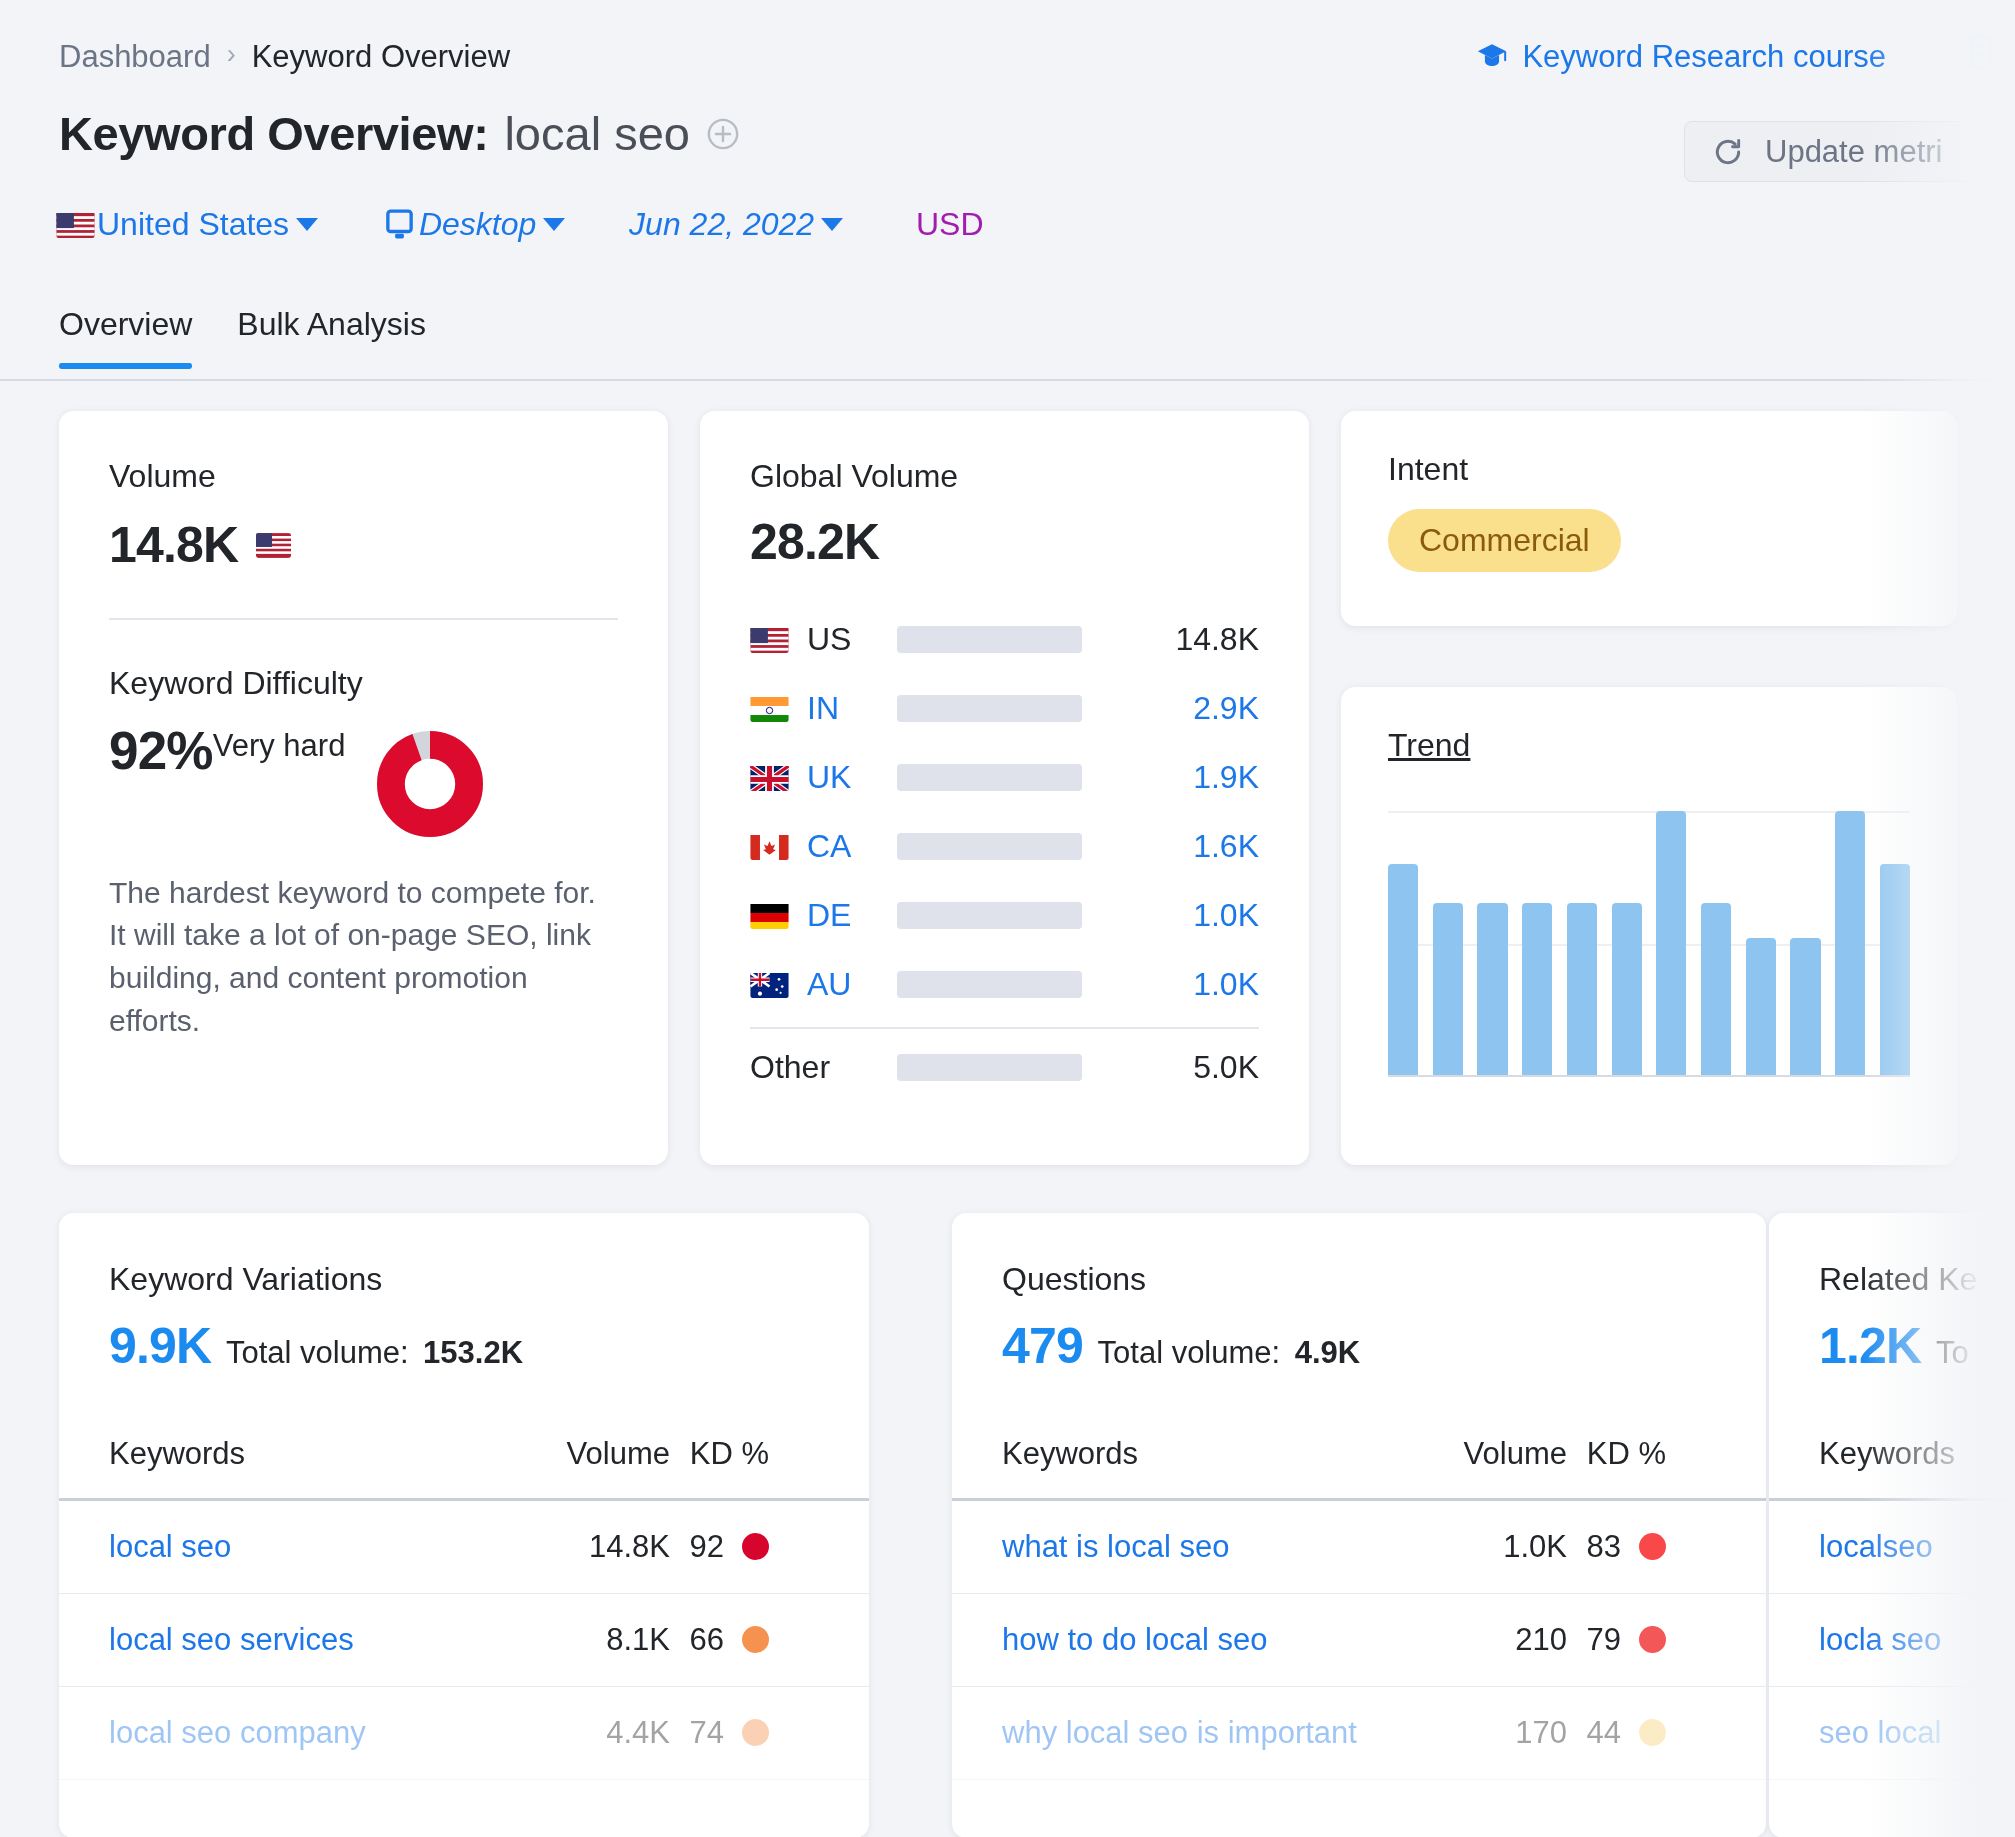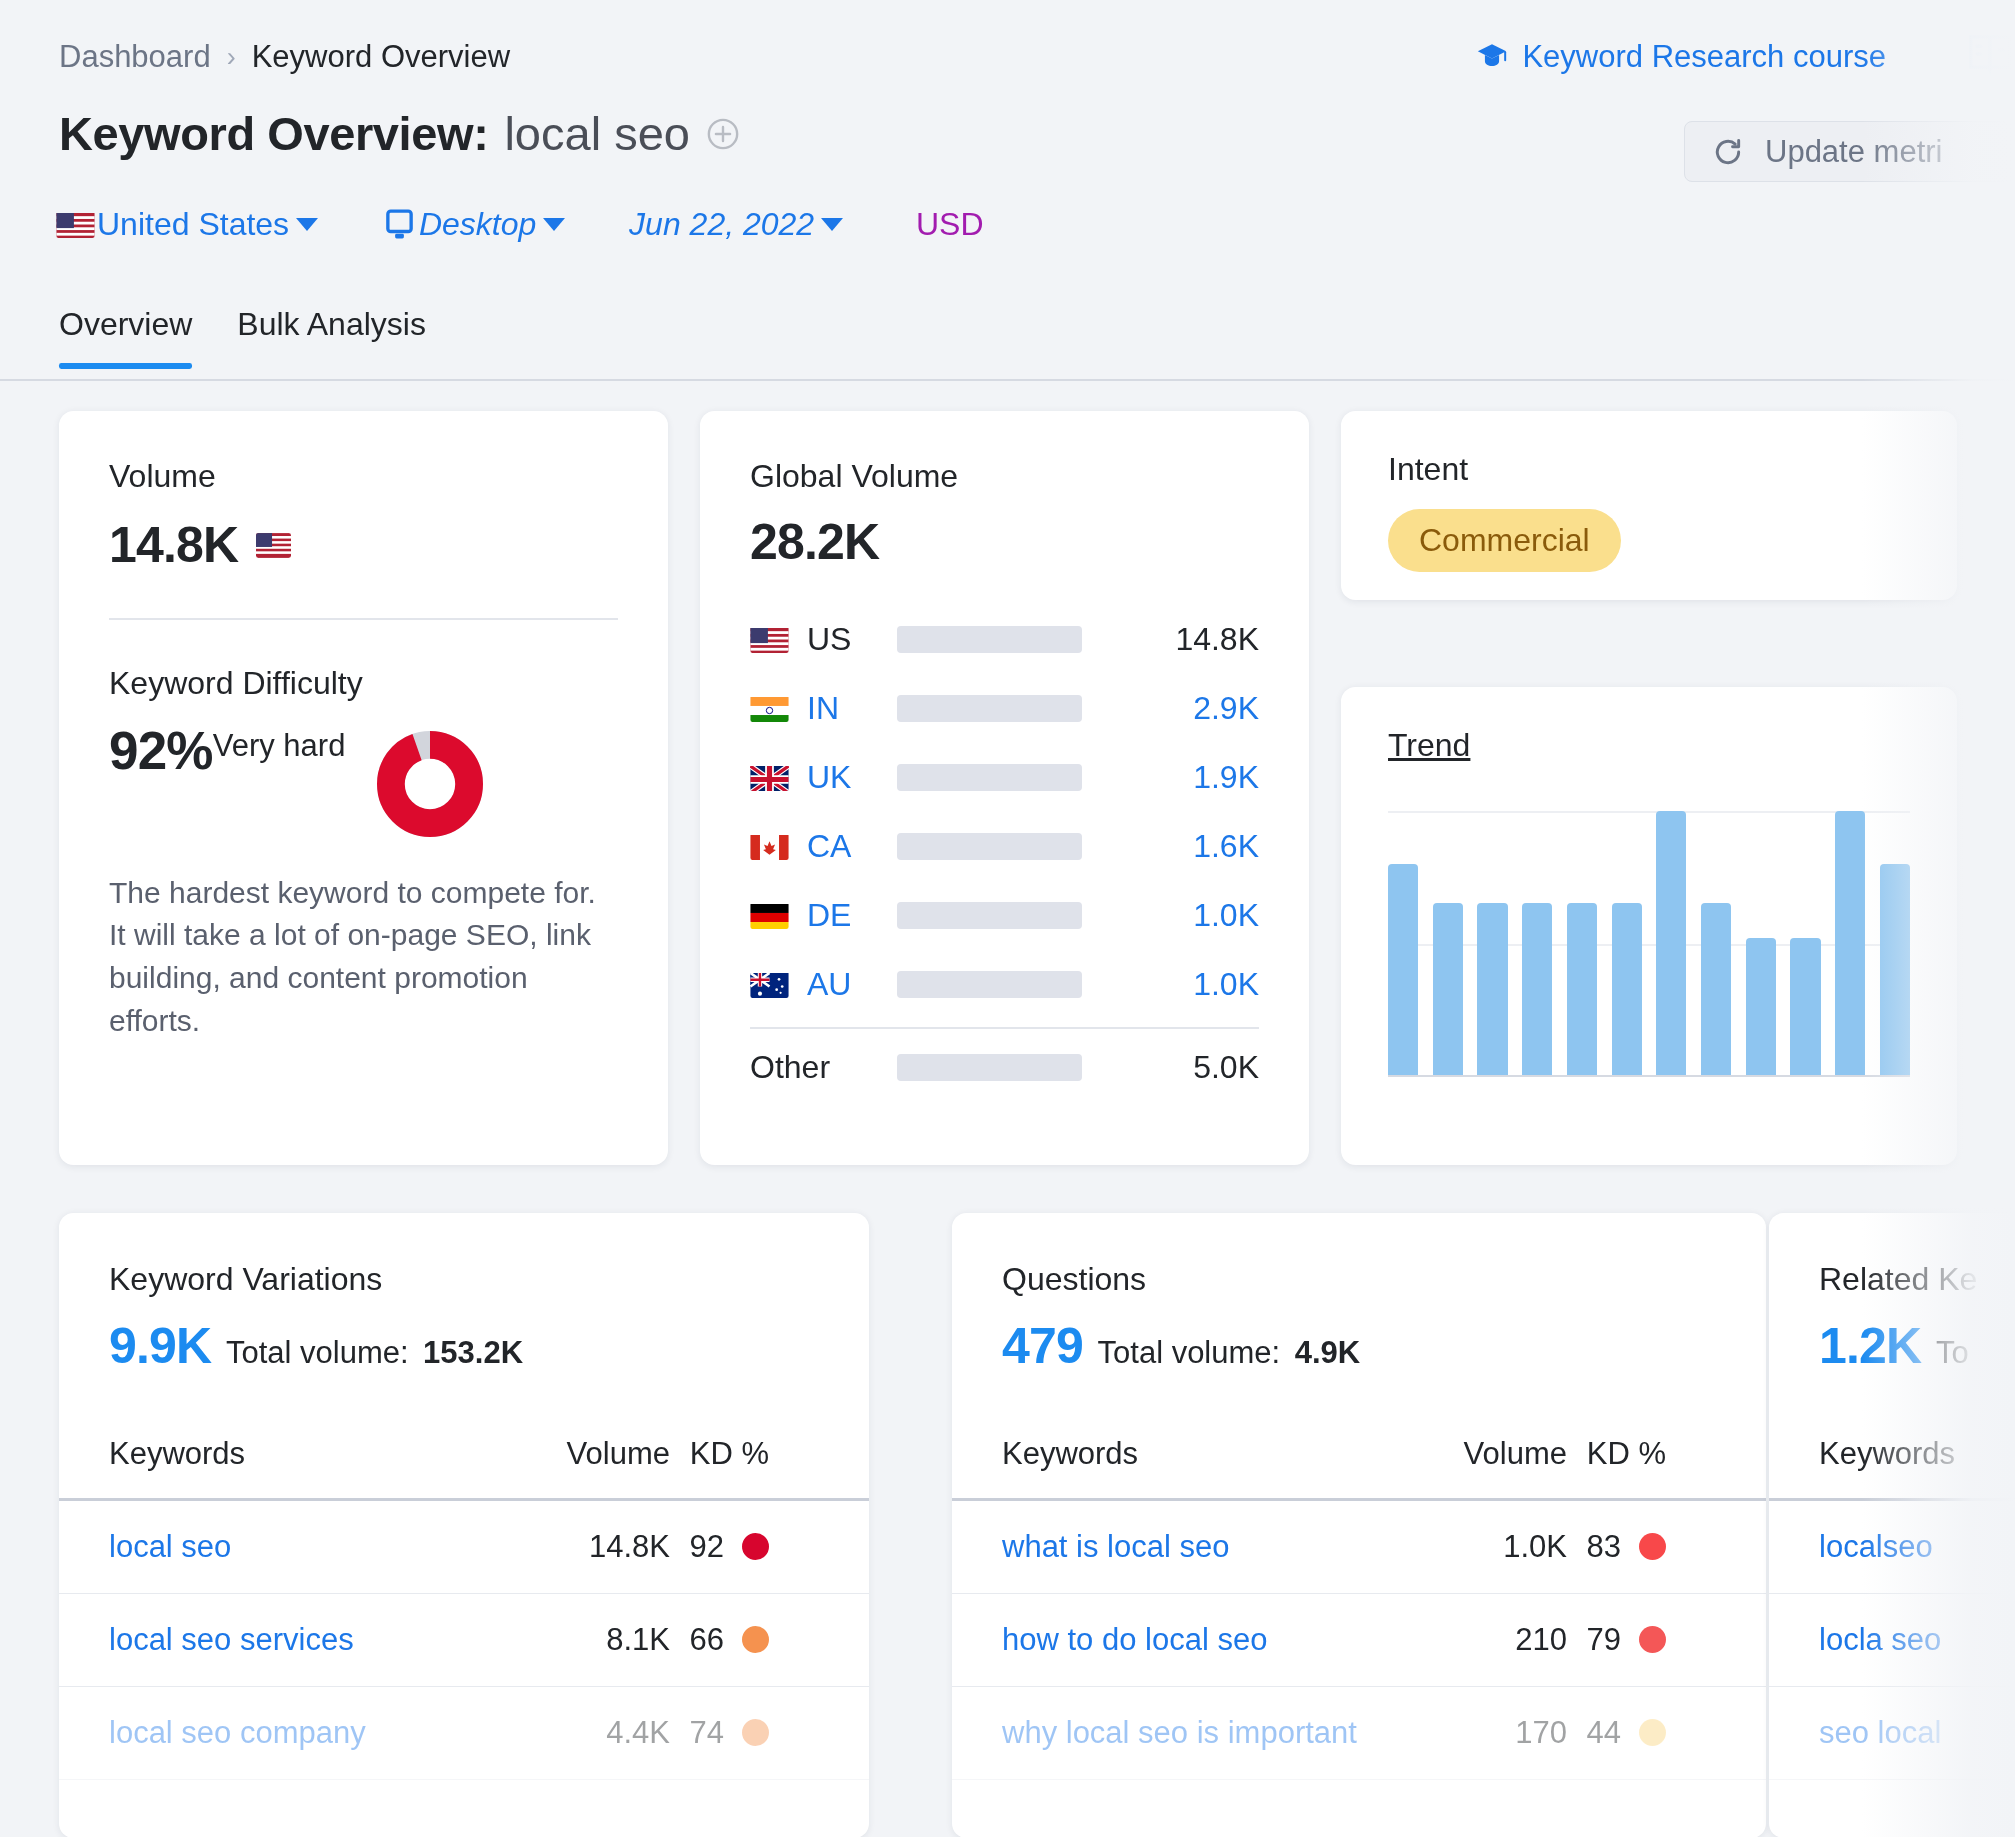--- a/index.html
+++ b/index.html
@@ -8,21 +8,21 @@
     background: #F2F4F7;
     font-family: "Liberation Sans", sans-serif;
     color: #222529;
     overflow: hidden;
   }
   .page { position: relative; width: 2015px; height: 1838px; }
 
   
   .breadcrumb {
     position: absolute; left: 59px; top: 39px;
-    display: flex; align-items: center; gap: 16px;
+    display: flex; gap: 16px;
     font-size: 31px;
   }
   .bc-dash { color: #6C7586; }
   .bc-sep { color: #A0A8B8; font-size: 27px; }
   .bc-cur { color: #222529; }
 
   
   .course-link {
     position: absolute; right: 129px; top: 39px;
     display: flex; align-items: center; gap: 13px;
@@ -111,21 +111,21 @@
   .gv-row { display: flex; align-items: center; height: 69px; }
   .gv-cc { display: flex; align-items: center; gap: 18px; width: 147px; font-size: 32px; }
   .gv-cc.blue { color: #1C77E8; }
   .gv-track { width: 185px; height: 27px; background: #DFE2EA; border-radius: 4px; overflow: hidden; }
   .gv-fill { height: 100%; border-radius: 4px 0 0 4px; }
   .gv-val { flex: 1; text-align: right; font-size: 32px; }
   .gv-val.blue { color: #1C77E8; }
   .gv-sep { height: 1.6px; background: #E2E5EB; margin: 8px 0 4.8px 0; }
 
   
-  #card-intent { left: 1341px; top: 411px; width: 616px; height: 189px; padding: 40px 47px; }
+  #card-intent { left: 1341px; top: 411px; width: 616px; height: 215px; padding: 40px 47px; }
   .intent-badge {
     display: inline-block; margin-top: 21px;
     padding: 13px 31px; border-radius: 805px;
     font-size: 32px;
   }
 
   
   #card-trend { left: 1341px; top: 687px; width: 616px; height: 478px; padding: 40px 47px; text-decoration: underline; }
   .trend-chart { position: relative; margin-top: 47px; height: 266px; }
   .grid-line { position: absolute; left: 0; right: 0; height: 1.6px; background: #EDEFF3; }

